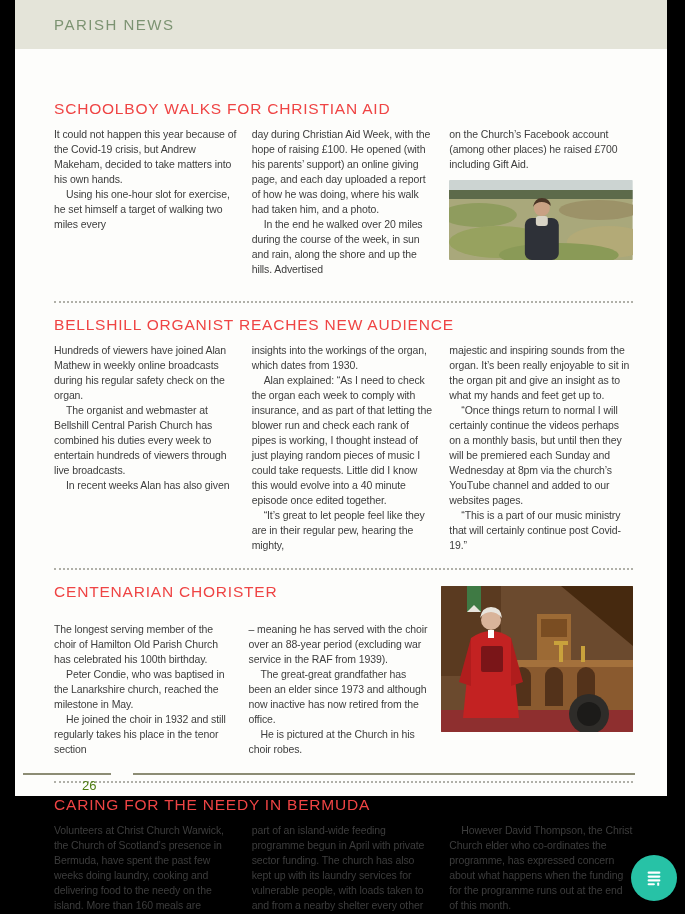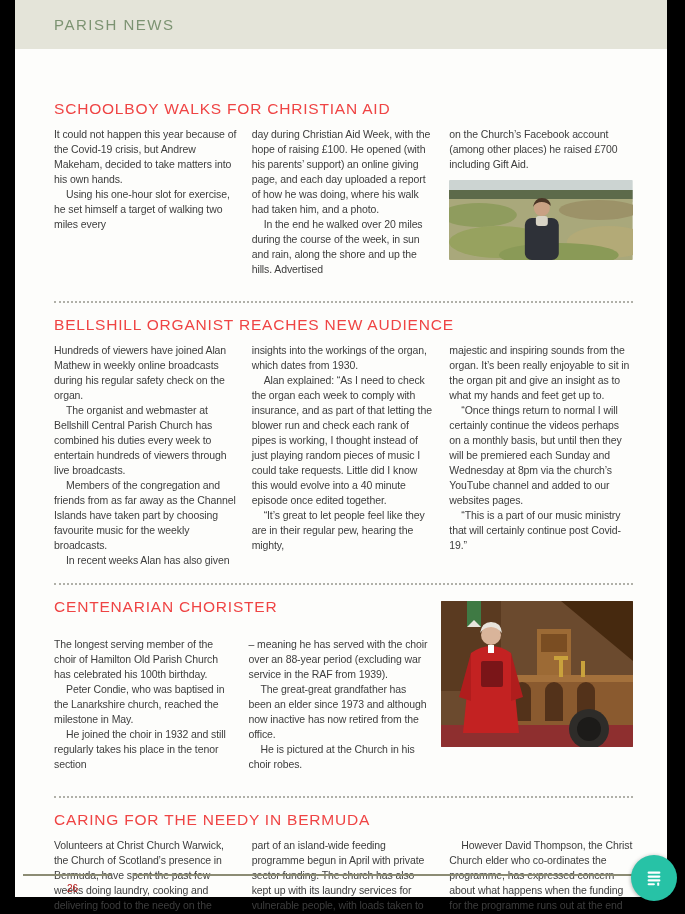--- a/index.html
+++ b/index.html
@@ -5,21 +5,21 @@
   * { margin:0; padding:0; box-sizing:border-box; }
   html,body { width:685px; height:914px; }
   body {
     background:#000;
     font-family:"Liberation Sans", sans-serif;
     position:relative;
     overflow:hidden;
   }
   .page {
     position:absolute; left:15px; top:0;
-    width:652px; height:897px;
+    width:652px; height:796px;
     background:#fdfdfb;
   }
   .masthead {
     height:49px; background:#e4e4d9;
     display:flex; align-items:center;
     padding-left:39px;
   }
   .masthead h1 {
     color:#7c9372; font-size:15px; font-weight:400;
     letter-spacing:1.5px;
@@ -52,22 +52,22 @@
   .art3-left { flex:1; }
   .photo-church { width:192px; height:146px; margin-left:12px; margin-top:3px; flex:0 0 auto; }
   .footer-rule {
     position:absolute; left:8px; right:32px; bottom:21px;
     display:flex; align-items:center;
   }
   .footer-rule .seg-left { width:88px; height:2px; background:#8c8c74; }
   .footer-rule .seg-gap { width:22px; }
   .footer-rule .seg-right { flex:1; height:2px; background:#8c8c74; }
   .page-number {
-    position:absolute; left:52px; bottom:3px;
-    font-size:10px; color:#b91c1c;
+    position:absolute; left:67px; bottom:3px;
+    font-size:13px; color:#4d7c0f;
   }
   .fab {
     position:absolute; right:8px; bottom:13px;
     width:46px; height:46px; border-radius:50%;
     background:#27c2a6; border:none; cursor:pointer;
     display:flex; align-items:center; justify-content:center;
     box-shadow:0 1px 4px rgba(0,0,0,0.35);
   }
 </style>
 </head>
@@ -115,21 +115,20 @@
     </section>
 
     <hr class="sep">
 
     <section class="article">
       <h2 class="article-title">BELLSHILL ORGANIST REACHES NEW AUDIENCE</h2>
       <div class="cols">
         <div class="col">
           <p>Hundreds of viewers have joined Alan Mathew in weekly online broadcasts during his regular safety check on the organ.</p>
           <p>The organist and webmaster at Bellshill Central Parish Church has combined his duties every week to entertain hundreds of viewers through live broadcasts.</p>
-          <p>Members of the congregation and friends from as far away as the Channel Islands have taken part by choosing favourite music for the weekly broadcasts.</p>
           <p>In recent weeks Alan has also given</p>
         </div>
         <div class="col">
           <p>insights into the workings of the organ, which dates from 1930.</p>
           <p>Alan explained: “As I need to check the organ each week to comply with insurance, and as part of that letting the blower run and check each rank of pipes is working, I thought instead of just playing random pieces of music I could take requests. Little did I know this would evolve into a 40 minute episode once edited together.</p>
           <p>“It’s great to let people feel like they are in their regular pew, hearing the mighty,</p>
         </div>
         <div class="col">
           <p>majestic and inspiring sounds from the organ. It’s been really enjoyable to sit in the organ pit and give an insight as to what my hands and feet get up to.</p>
           <p>“Once things return to normal I will certainly continue the videos perhaps on a monthly basis, but until then they will be premiered each Sunday and Wednesday at 8pm via the church’s YouTube channel and added to our websites pages.</p>

